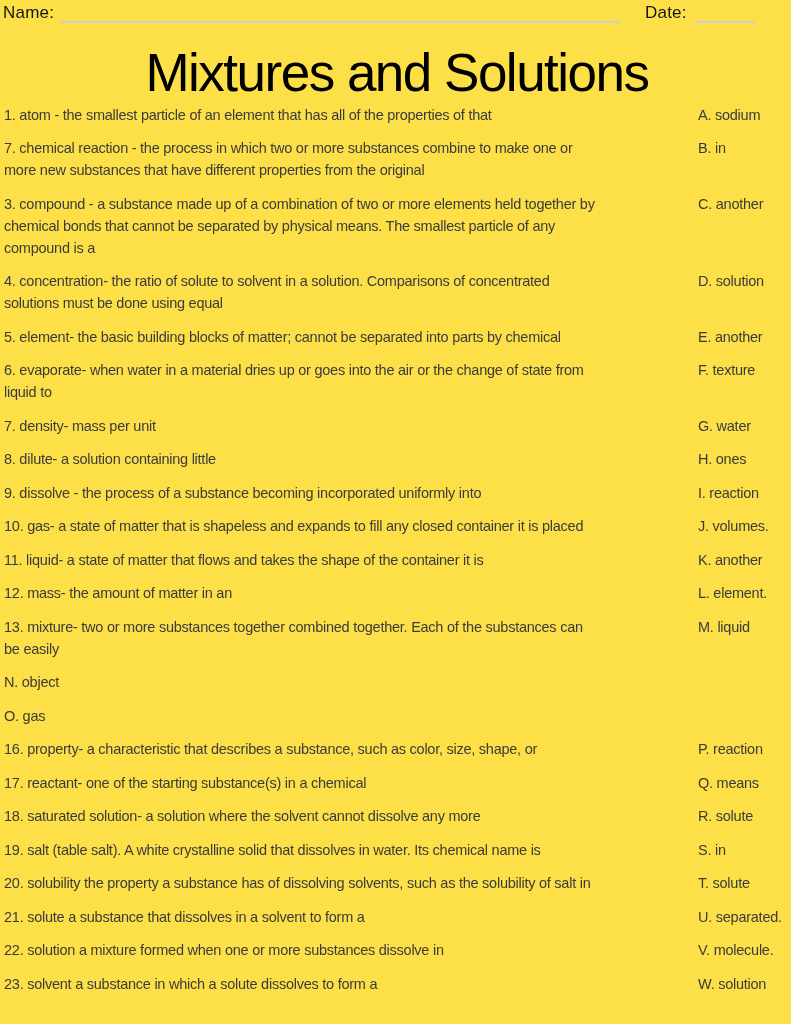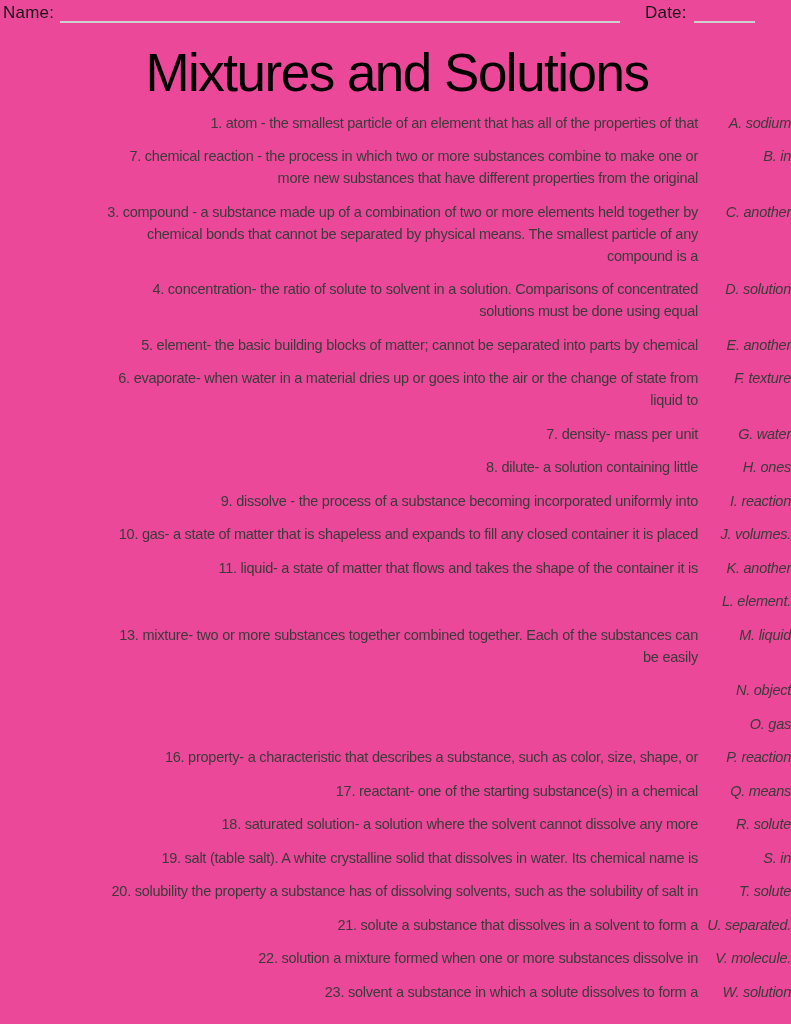--- a/index.html
+++ b/index.html
@@ -7,21 +7,21 @@
   body {
     width: 791px;
     height: 1024px;
     font-family: "Liberation Sans", sans-serif;
     overflow: hidden;
   }
   .page {
     width: 791px;
     height: 1024px;
     padding: 2px 0 16px 3px;
-    background: #ec4899;
+    background: #fde047;
   }
   
   .header-row {
     display: flex;
     align-items: flex-end;
     height: 21px;
     padding-right: 36px;
   }
   .hdr-label {
     font-size: 17px;
@@ -42,23 +42,22 @@
     margin-top: 20px;
     text-align: center;
     font-size: 53px;
     line-height: 1.15;
     font-weight: 400;
     letter-spacing: -1.5px;
     color: #000000;
   }
   
   .items {
-    margin-top: 8px;
+    margin-top: 0;
     padding-left: 1px;
-    text-align: right;
   }
   .row {
     display: flex;
     align-items: flex-start;
     margin-bottom: 11.5px;
   }
   .clue {
     flex: 0 0 694px;
     font-size: 14.5px;
     line-height: 22px;
@@ -66,21 +65,20 @@
     color: #3b3b3b;
     white-space: pre-line;
   }
   .answer {
     flex: 1;
     font-size: 14.5px;
     line-height: 22px;
     letter-spacing: -0.25px;
     color: #3b3b3b;
     white-space: nowrap;
-    font-style: italic;
   }
 </style>
 </head>
 <body>
 
 <div class="page">
 
   <div class="header-row">
     <span class="hdr-label">Name:</span>
     <span class="blank name-blank"></span>
@@ -145,20 +143,21 @@
       <div class="clue">10. gas- a state of matter that is shapeless and expands to fill any closed container it is placed</div>
       <div class="answer">J. volumes.</div>
     </div>
 
     <div class="row">
       <div class="clue">11. liquid- a state of matter that flows and takes the shape of the container it is</div>
       <div class="answer">K. another</div>
     </div>
 
     <div class="row">
+      <div class="clue">12. mass- the amount of matter in an</div>
       <div class="answer">L. element.</div>
     </div>
 
     <div class="row">
       <div class="clue">13. mixture- two or more substances together combined together. Each of the substances can
 be easily</div>
       <div class="answer">M. liquid</div>
     </div>
 
     <div class="row">

